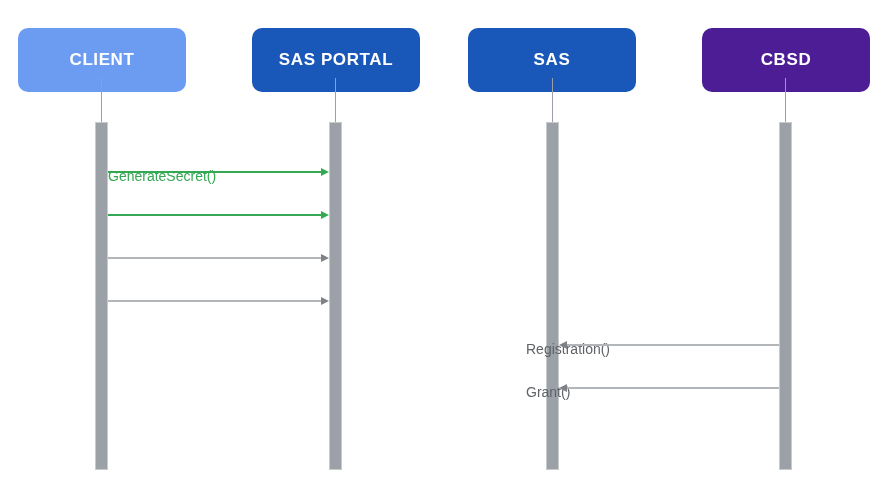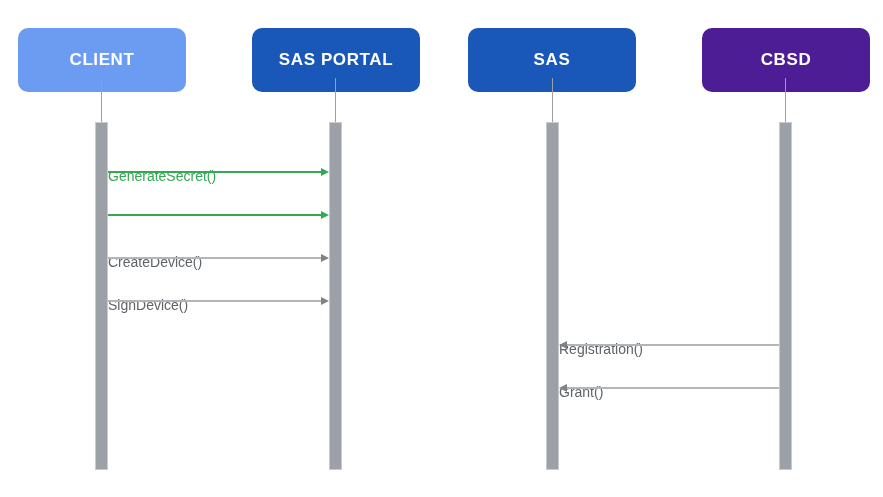--- a/index.html
+++ b/index.html
@@ -81,21 +81,21 @@
     position: absolute;
     top: calc(var(--y) - 4px);
     width: 0;
     height: 0;
     border-top: 4px solid transparent;
     border-bottom: 4px solid transparent;
   }
   .msg-left .msg-label { left: 108px; width: 221px; }
   .msg-left .msg-line  { left: 108px; width: 214px; }
   .msg-left .msg-head  { left: 321px; border-left: 8px solid; }
-  .msg-right .msg-label { left: 559px; width: 244px; }
+  .msg-right .msg-label { left: 526px; width: 244px; }
   .msg-right .msg-line  { left: 567px; width: 212px; }
   .msg-right .msg-head  { left: 559px; border-right: 8px solid; }
   .m0 { --y: 172px; }
   .m1 { --y: 215px; }
   .m2 { --y: 258px; }
   .m3 { --y: 301px; }
   .m4 { --y: 345px; }
   .m5 { --y: 388px; }
 </style>
 </head>
@@ -124,27 +124,25 @@
     <div class="msg-line" style="background: rgb(52, 168, 83);"></div>
     <div class="msg-head" style="border-left-color: rgb(52, 168, 83); border-right-color: rgb(52, 168, 83);"></div>
   </div>
 
   <div class="message msg-left m1">
     <div class="msg-line" style="background: rgb(52, 168, 83);"></div>
     <div class="msg-head" style="border-left-color: rgb(52, 168, 83); border-right-color: rgb(52, 168, 83);"></div>
   </div>
 
   <div class="message msg-left m2">
-    <div class="msg-label" style="color: rgb(95, 99, 104);">CreateDevice()</div>
     <div class="msg-line" style="background: rgb(179, 182, 185);"></div>
     <div class="msg-head" style="border-left-color: rgb(126, 130, 135); border-right-color: rgb(126, 130, 135);"></div>
   </div>
 
   <div class="message msg-left m3">
-    <div class="msg-label" style="color: rgb(95, 99, 104);">SignDevice()</div>
     <div class="msg-line" style="background: rgb(179, 182, 185);"></div>
     <div class="msg-head" style="border-left-color: rgb(126, 130, 135); border-right-color: rgb(126, 130, 135);"></div>
   </div>
 
   <div class="message msg-right m4">
     <div class="msg-label" style="color: rgb(95, 99, 104);">Registration()</div>
     <div class="msg-line" style="background: rgb(179, 182, 185);"></div>
     <div class="msg-head" style="border-left-color: rgb(126, 130, 135); border-right-color: rgb(126, 130, 135);"></div>
   </div>
 

